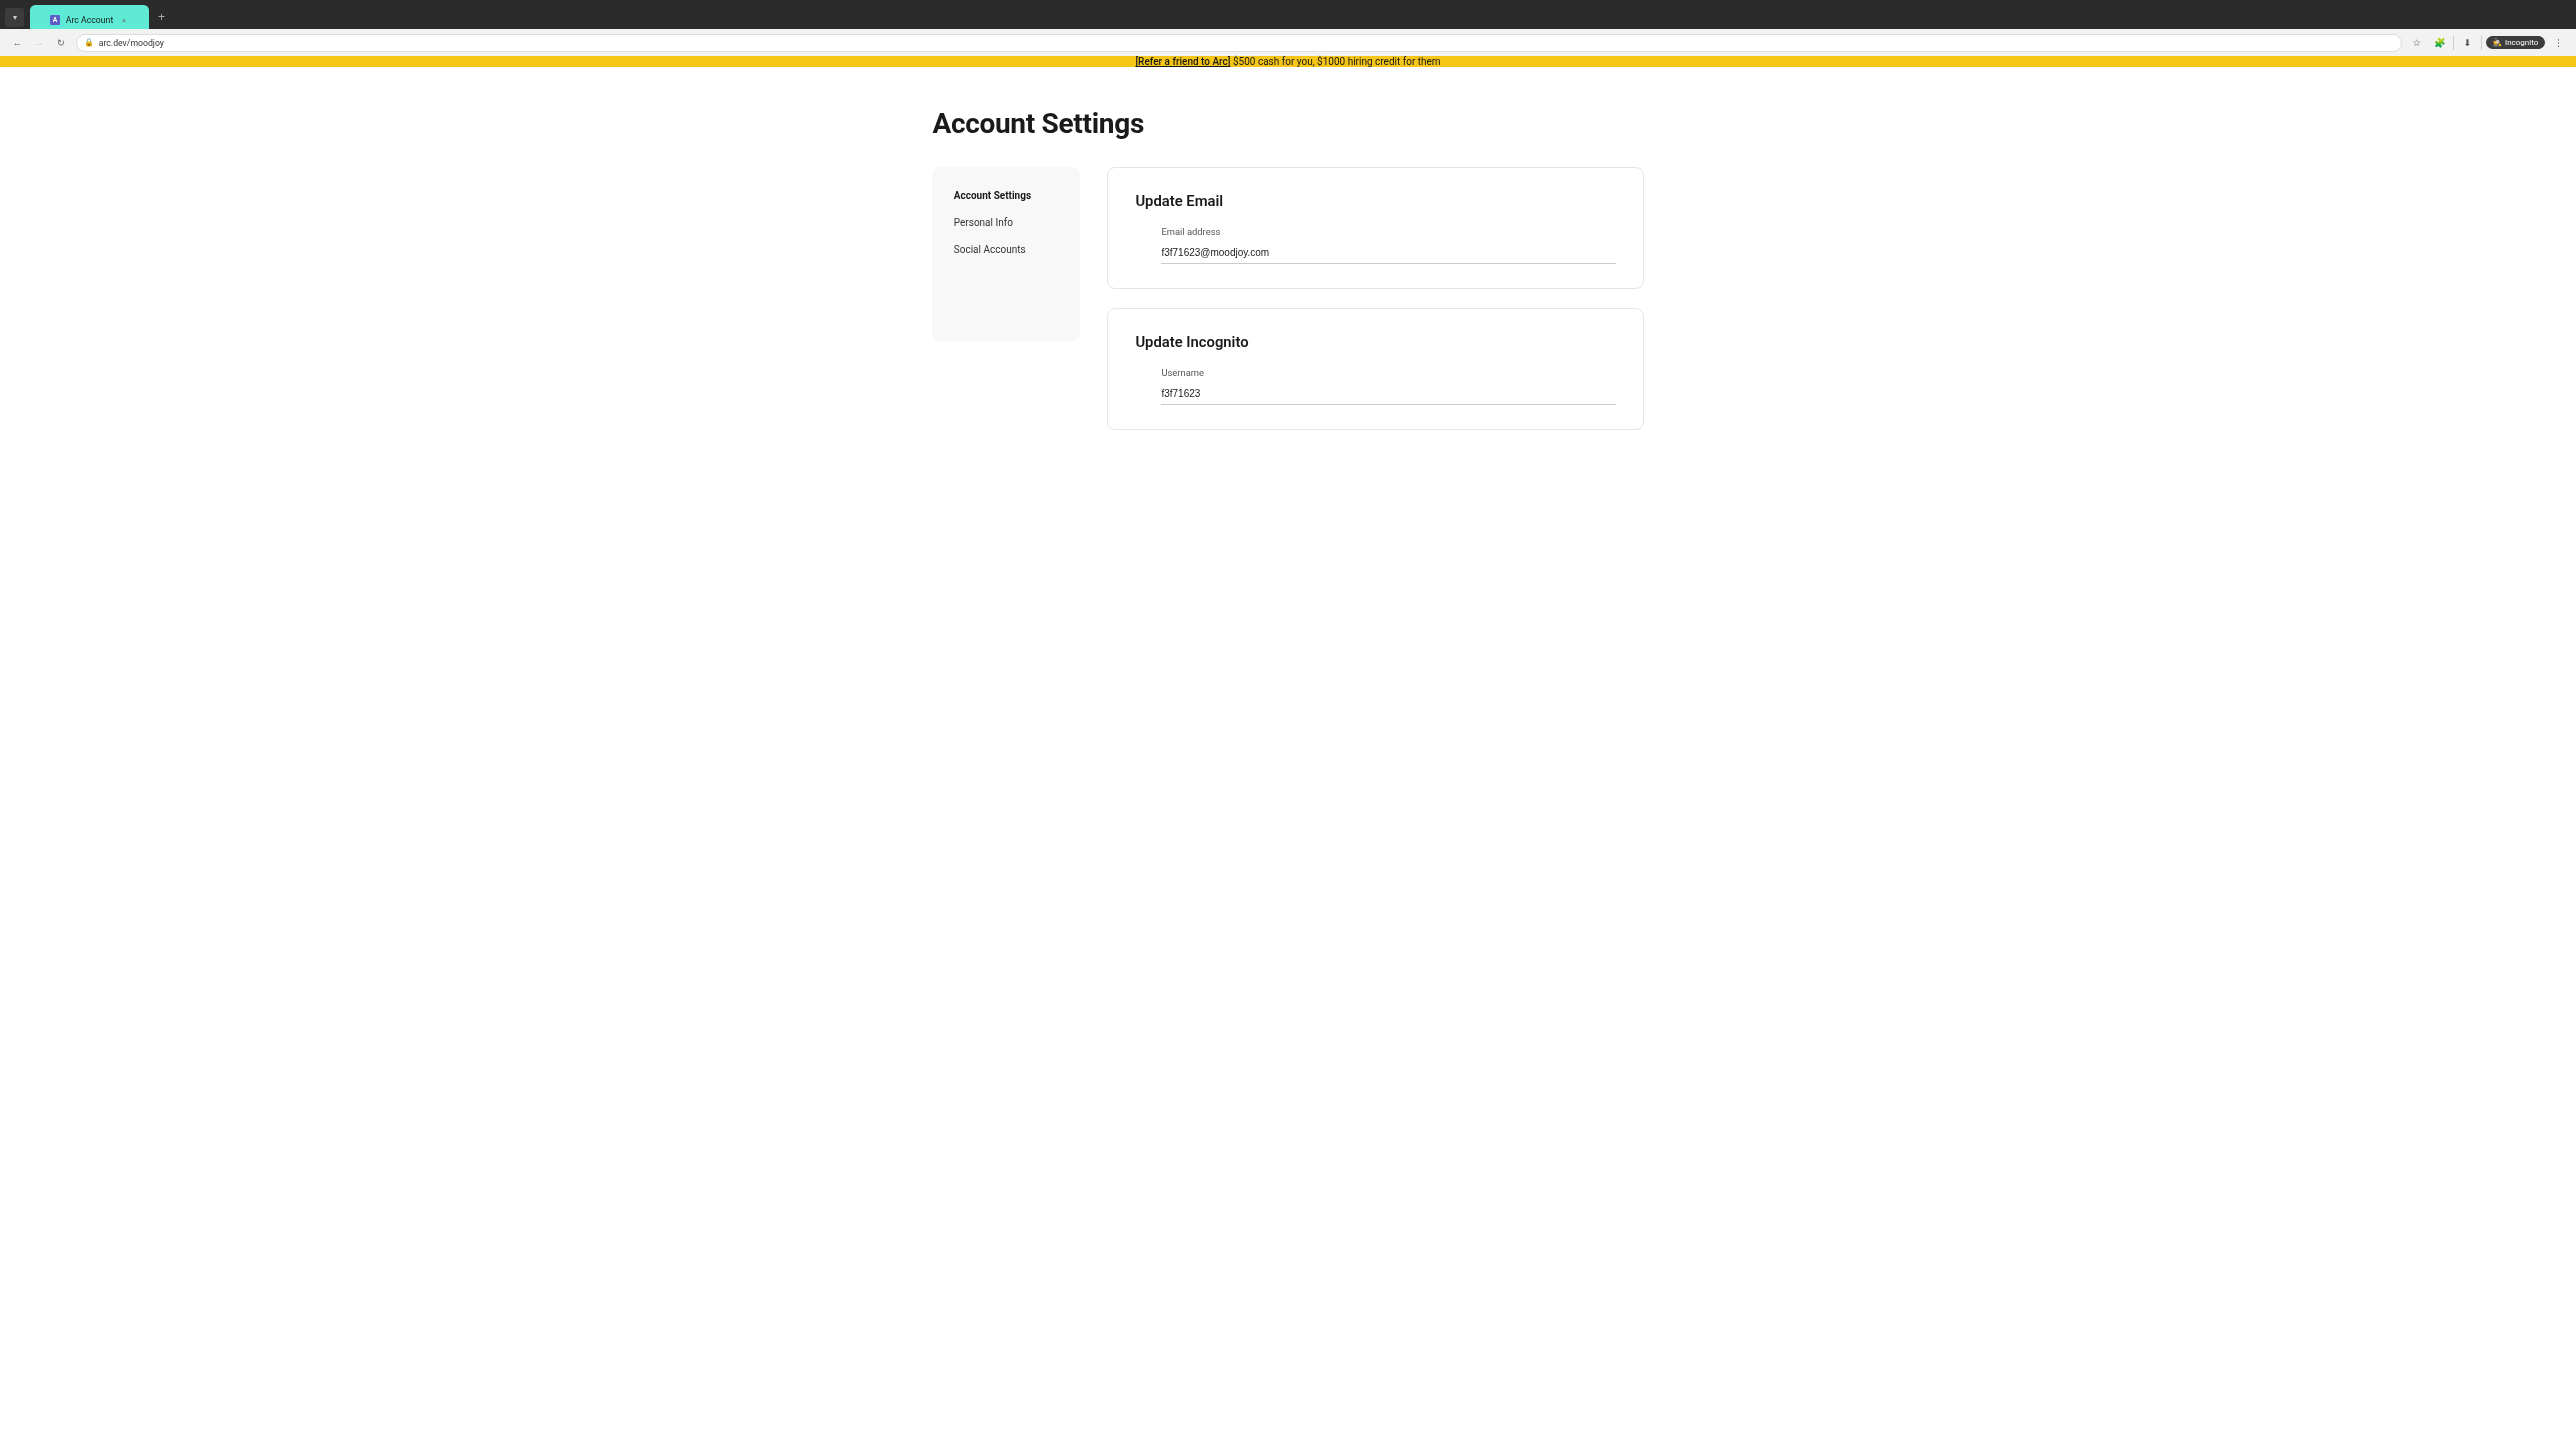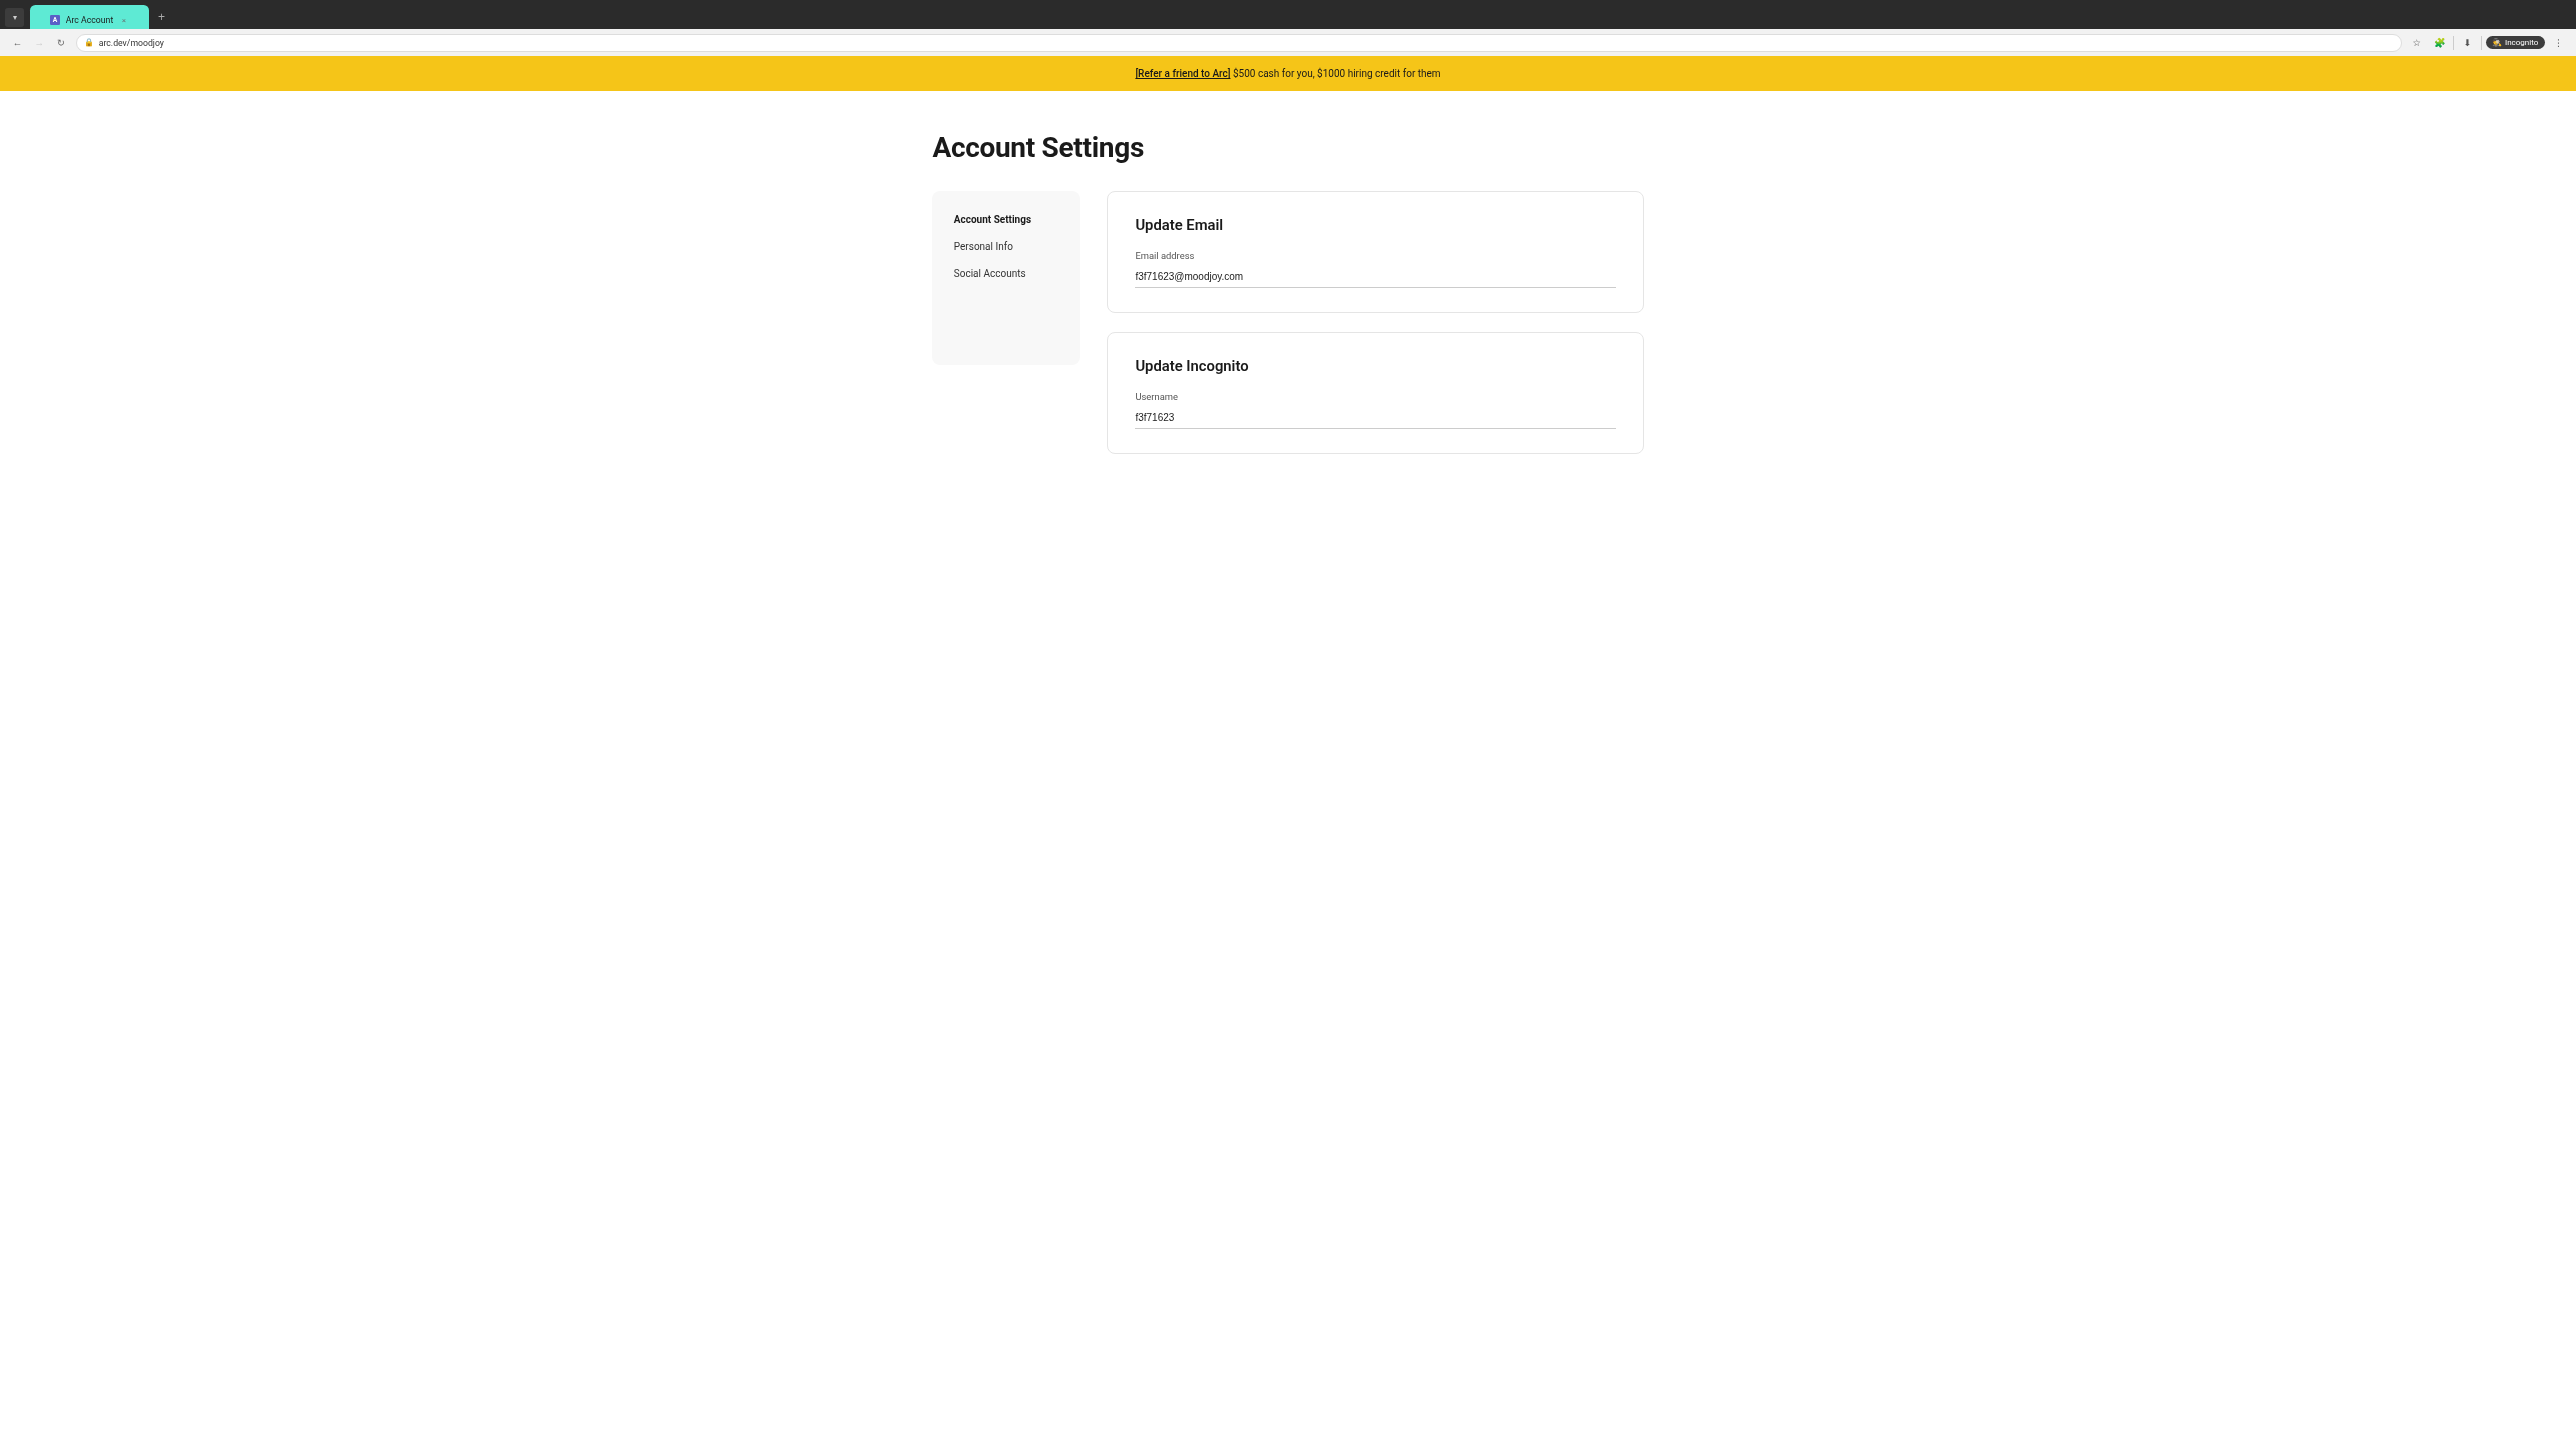--- a/index.html
+++ b/index.html
@@ -201,21 +201,21 @@
     }
 
     
     .page-content {
       background: #ffffff;
     }
 
     .banner {
       background: #f5c518;
       text-align: center;
-      padding: 12px;
+      padding: 0;
       font-size: 10px;
       color: #1a1a1a;
     }
 
     .banner a {
       color: #1a1a1a;
       text-decoration: underline;
       font-weight: 500;
     }
 
@@ -289,20 +289,21 @@
       font-size: 14.8px;
       font-weight: 600;
       color: #1a1a1a;
       margin-bottom: 16px;
     }
 
     .form-group {
       display: flex;
       flex-direction: column;
       gap: 4px;
+      margin-left: 26px;
     }
 
     .form-label {
       font-size: 9.4px;
       color: #555;
       font-weight: 400;
     }
 
     .form-input {
       border: none;

